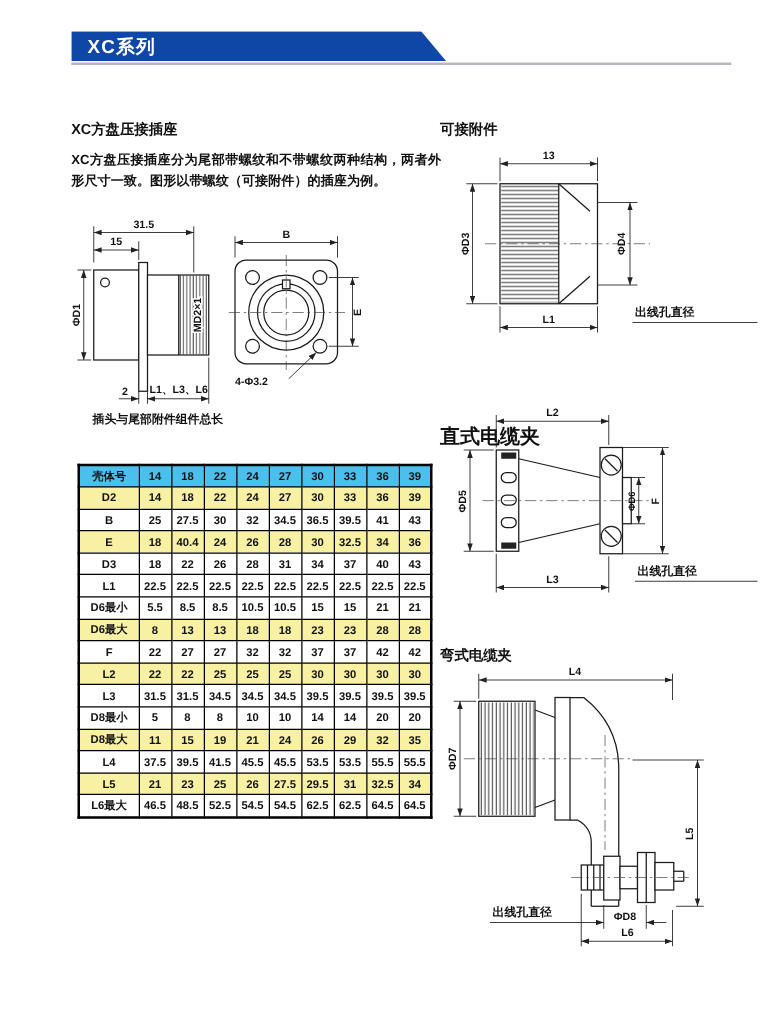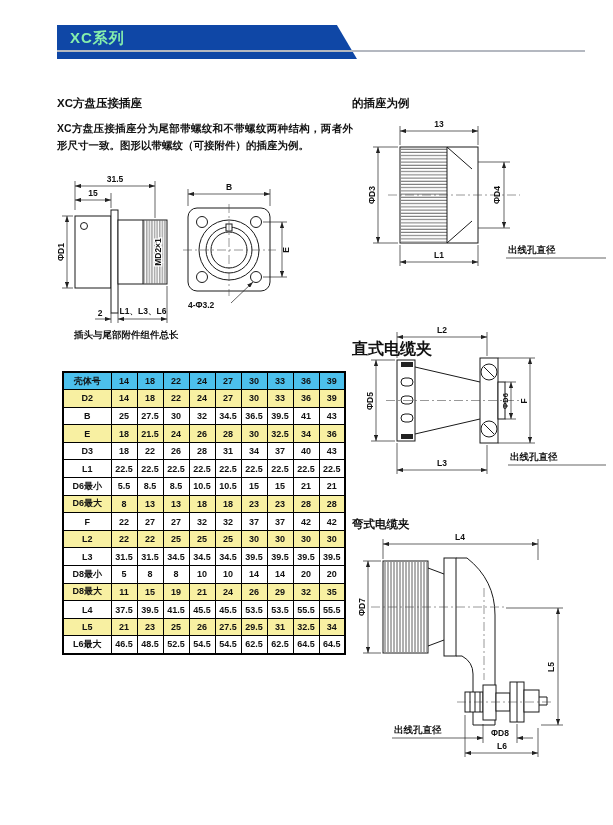--- a/index.html
+++ b/index.html
@@ -7,22 +7,22 @@
     --th-blue:#4CC0EC;
     --row-yellow:#F8F0A2;
     --ink:#111;
   }
   *{margin:0;box-sizing:border-box;}
   body{
     width:613px;height:825px;position:relative;background:#fff;
     font-family:"Liberation Sans",sans-serif;color:var(--ink);overflow:hidden;
   }
   .banner{
-    position:absolute;left:57px;top:25px;width:300px;height:34px;
-    background:var(--banner-blue);color:#86efac;font-size:15px;font-weight:bold;
+    position:absolute;left:57px;top:25px;width:300px;height:24px;
+    background:var(--banner-blue);color:#ffffff;font-size:15px;font-weight:bold;
     line-height:26px;padding-left:13px;letter-spacing:1px;
     clip-path:polygon(0 0,93.3% 0,100% 100%,0 100%);
   }
   .rule{position:absolute;left:57px;top:50px;width:528px;height:1.5px;background:#b4b8c0;}
   .h-left{position:absolute;left:57px;top:96px;font-size:11.5px;font-weight:bold;}
   .h-shield{position:absolute;left:352px;top:96px;font-size:11.5px;font-weight:bold;}
   .h-straight{position:absolute;left:352px;top:307px;font-size:16px;font-weight:bold;margin-top:32px;}
   .h-bent{position:absolute;left:352px;top:517px;font-size:11.5px;font-weight:bold;text-align:right;}
   .intro{position:absolute;left:57px;top:120px;width:296px;font-size:10.5px;
     font-weight:600;line-height:1.65;text-align:justify;}
@@ -50,21 +50,21 @@
 </head>
 <body>
 
 <div class="banner">
   <span>XC系列</span>
 </div>
 <div class="rule"></div>
 
 <div class="h-left">XC方盘压接插座</div>
 <div class="intro">XC方盘压接插座分为尾部带螺纹和不带螺纹两种结构，两者外形尺寸一致。图形以带螺纹（可接附件）的插座为例。</div>
-<div class="h-shield">的插座为例</div>
+<div class="h-shield">可接附件</div>
 <div class="h-straight">直式电缆夹</div>
 <div class="h-bent">弯式电缆夹</div>
 
 <svg class="svg-socket" width="290" height="184" viewBox="0 0 290 184">
   <defs>
     <marker id="a1" viewBox="0 0 10 7" refX="10" refY="3.5" markerWidth="9" markerHeight="6.3" orient="auto-start-reverse">
       <path d="M0,0L10,3.5L0,7z" fill="#222"></path>
     </marker>
     <pattern id="pthread" width="2.6" height="8" patternUnits="userSpaceOnUse">
       <line x1="0.8" y1="0" x2="0.8" y2="8" stroke="#333" stroke-width="0.7"></line>
@@ -298,21 +298,21 @@
           <td>32</td>
           <td>34.5</td>
           <td>36.5</td>
           <td>39.5</td>
           <td>41</td>
           <td>43</td>
         </tr>
         <tr class="y">
           <th class="lbl">E</th>
           <td>18</td>
-          <td>21.5</td>
+          <td>40.4</td>
           <td>24</td>
           <td>26</td>
           <td>28</td>
           <td>30</td>
           <td>32.5</td>
           <td>34</td>
           <td>36</td>
         </tr>
         <tr class="w">
           <th class="lbl">D3</th>

